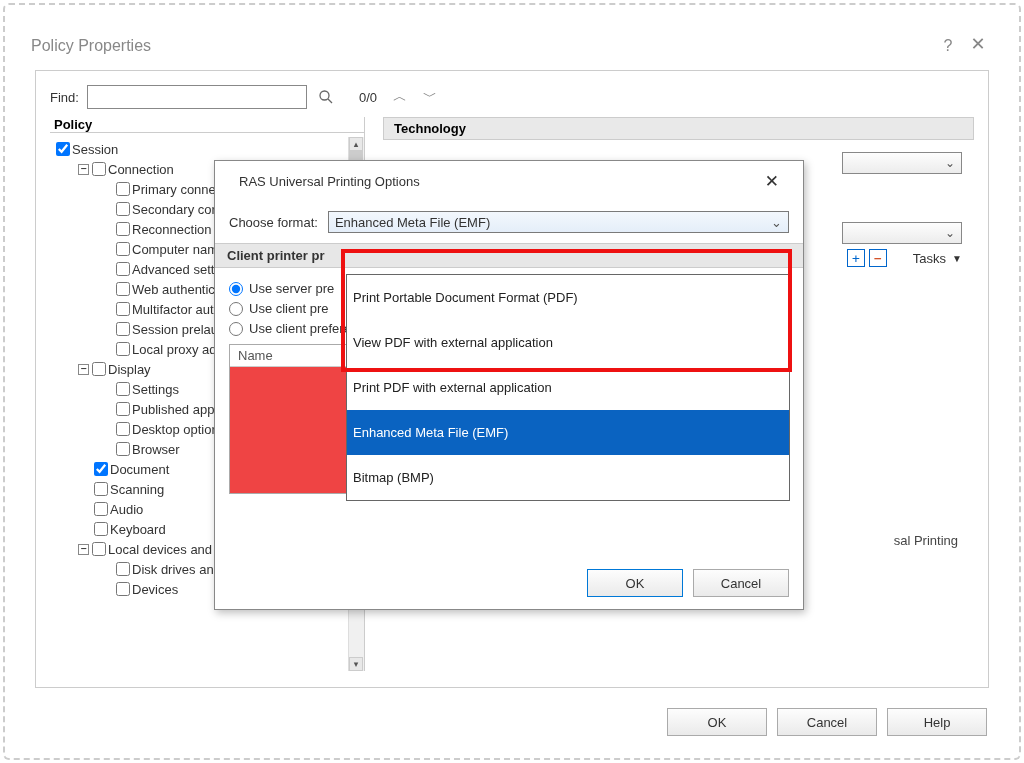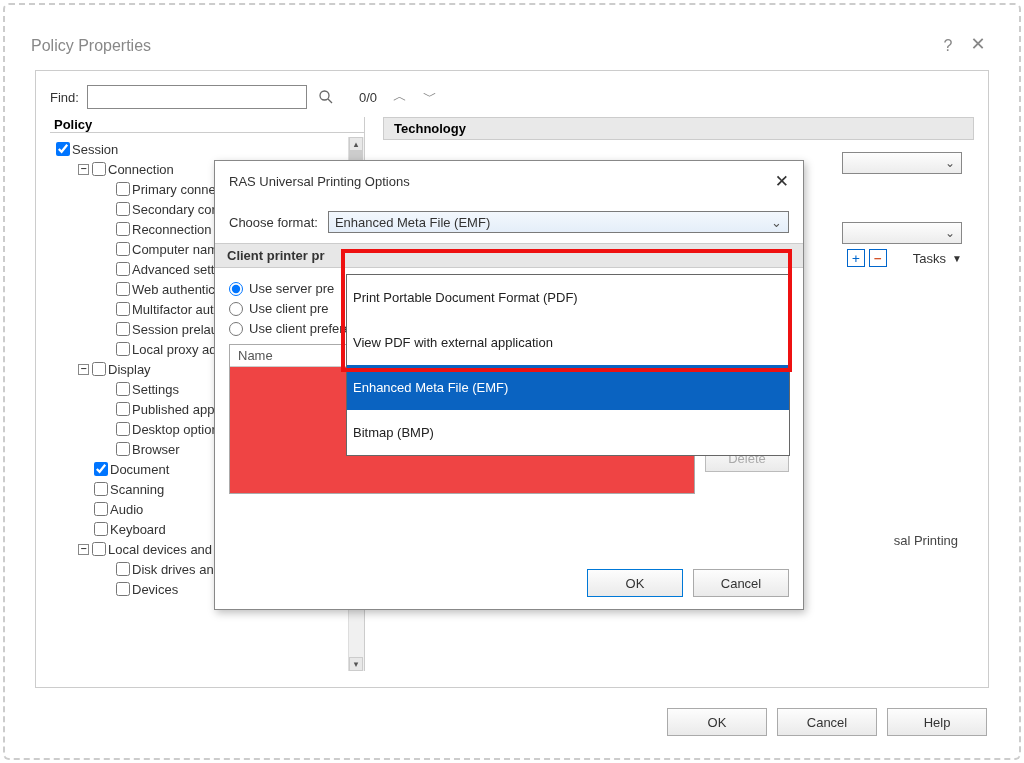--- a/index.html
+++ b/index.html
@@ -51,21 +51,21 @@
 .tasks-row .tasks-label { margin-left: 22px; color: #333; }
 .tasks-row .tri { font-size: 10px; color: #333; margin-left: 2px; }
 
 .sal-printing { position: absolute; top: 416px; right: 16px; color: #444; }
 
 .footer { position: absolute; bottom: 12px; right: 22px; display: flex; gap: 10px; }
 .footer button { width: 100px; height: 28px; background: linear-gradient(#fdfdfd,#eaeaea); border: 1px solid #aaa; color: #333; cursor: pointer; }
 
 
 .modal { position: absolute; top: 160px; left: 214px; width: 590px; height: 450px; background: #fff; border: 1px solid #888; box-shadow: 2px 3px 8px rgba(0,0,0,0.25); z-index: 10; }
-.modal-title { height: 40px; display: flex; align-items: center; padding: 0 14px; font-size: 15px; color: #333; }
+.modal-title { height: 40px; display: flex; align-items: center; padding: 0 24px; font-size: 15px; color: #333; }
 .modal-title .spacer-flex { flex: 1; }
 .modal-title .x { font-size: 17px; cursor: pointer; color: #333; }
 .modal-section { background: #e7e7e7; border-top: 1px solid #ccc; border-bottom: 1px solid #ccc; padding: 4px 12px; font-weight: bold; color: #333; }
 .modal-body { padding: 10px 14px; }
 .format-row { display: flex; align-items: center; gap: 10px; position: relative; }
 .format-row label { color: #333; }
 .combo { flex: 1; height: 22px; border: 1px solid #7a7a7a; background: linear-gradient(#f3f8fd,#e4eef9); display: flex; align-items: center; padding: 0 6px; color: #333; position: relative; }
 .combo::after { content: "⌄"; position: absolute; right: 6px; color: #555; }
 
 
@@ -311,18 +311,19 @@
     </div>
   </div>
   <div class="modal-footer">
     <button class="primary">OK</button>
     <button>Cancel</button>
   </div>
 
   <div class="dd-list" id="dd-list">
       <div class="dd-item">Print Portable Document Format (PDF)</div>
       <div class="dd-item">View PDF with external application</div>
+      <div class="dd-item">Print PDF with external application</div>
       <div class="dd-item selected">Enhanced Meta File (EMF)</div>
       <div class="dd-item">Bitmap (BMP)</div>
     </div>
 
   <div class="red-frame"></div>
 </div>
 
 </body></html>

